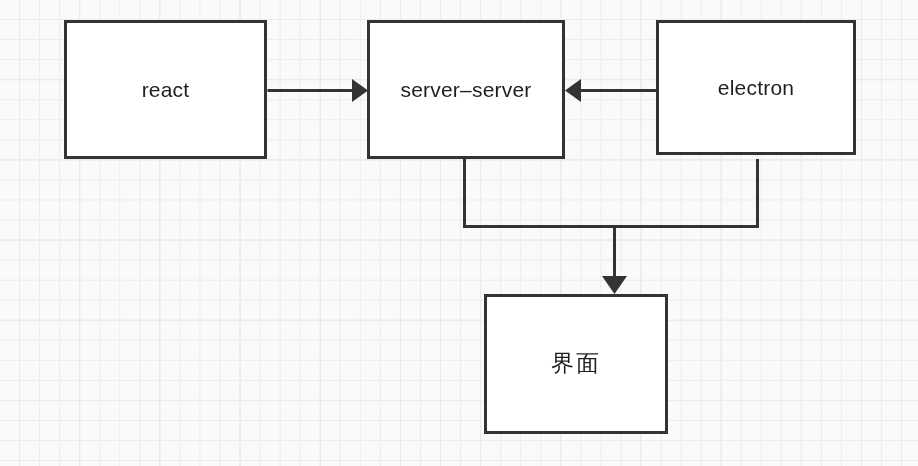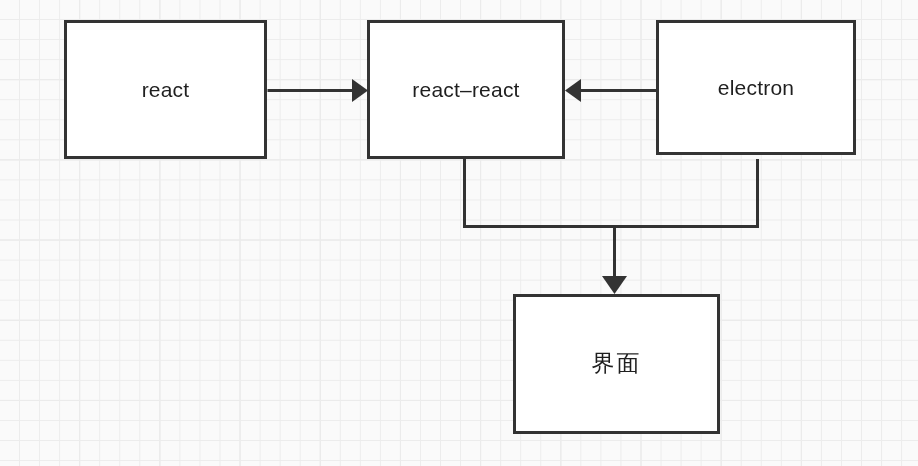--- a/index.html
+++ b/index.html
@@ -93,24 +93,24 @@
       <path class="edge-path" d="M 614.5 226.5 L 614.5 276"></path>
       <polygon class="edge-head" points="602,276 627,276 614.5,294"></polygon>
     </g>
   </svg>
 
   <div class="node" style="left:64px; top:20px; width:203px; height:139px;">
     <span class="node-label">react</span>
   </div>
 
   <div class="node" style="left:367px; top:20px; width:198px; height:139px;">
-    <span class="node-label">react–react</span>
+    <span class="node-label">server–server</span>
   </div>
 
   <div class="node" style="left:656px; top:20px; width:200px; height:135px;">
     <span class="node-label">electron</span>
   </div>
 
-  <div class="node" style="left:513px; top:294px; width:207px; height:140px;">
+  <div class="node" style="left:484px; top:294px; width:184px; height:140px;">
     <span class="node-label cjk">界面</span>
   </div>
 
 </div>
 
 </body></html>

